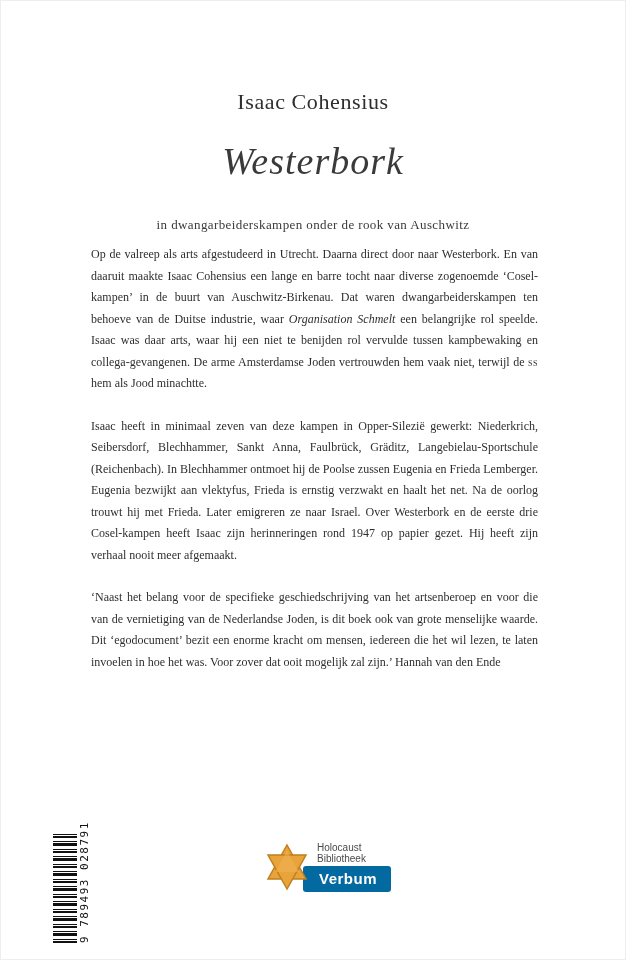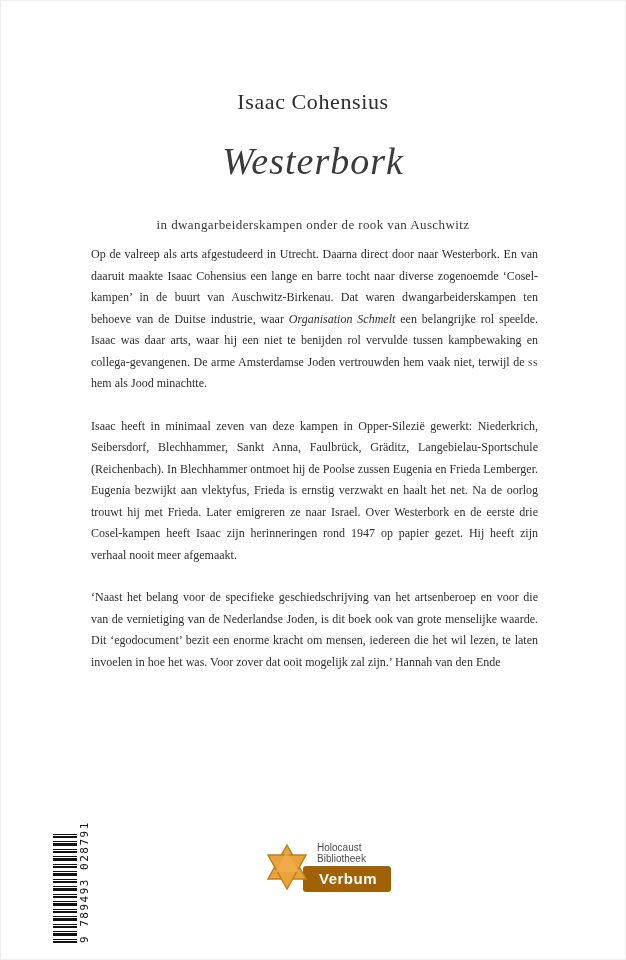--- a/index.html
+++ b/index.html
@@ -115,21 +115,21 @@
   }
   .logo-series {
     font-family: Liberation Sans, sans-serif;
     font-size: 10px;
     line-height: 11px;
     color: #4a4a4a;
     padding-left: 14px;
   }
   .logo-imprint {
     margin-top: 2px;
-    background: #a16207;
+    background: #0369a1;
     color: #ffffff;
     font-family: "Liberation Sans", sans-serif;
     font-weight: bold;
     font-size: 15px;
     padding: 4px 14px 5px 16px;
     border-radius: 3px;
     letter-spacing: 0.5px;
   }
 </style>
 </head>

